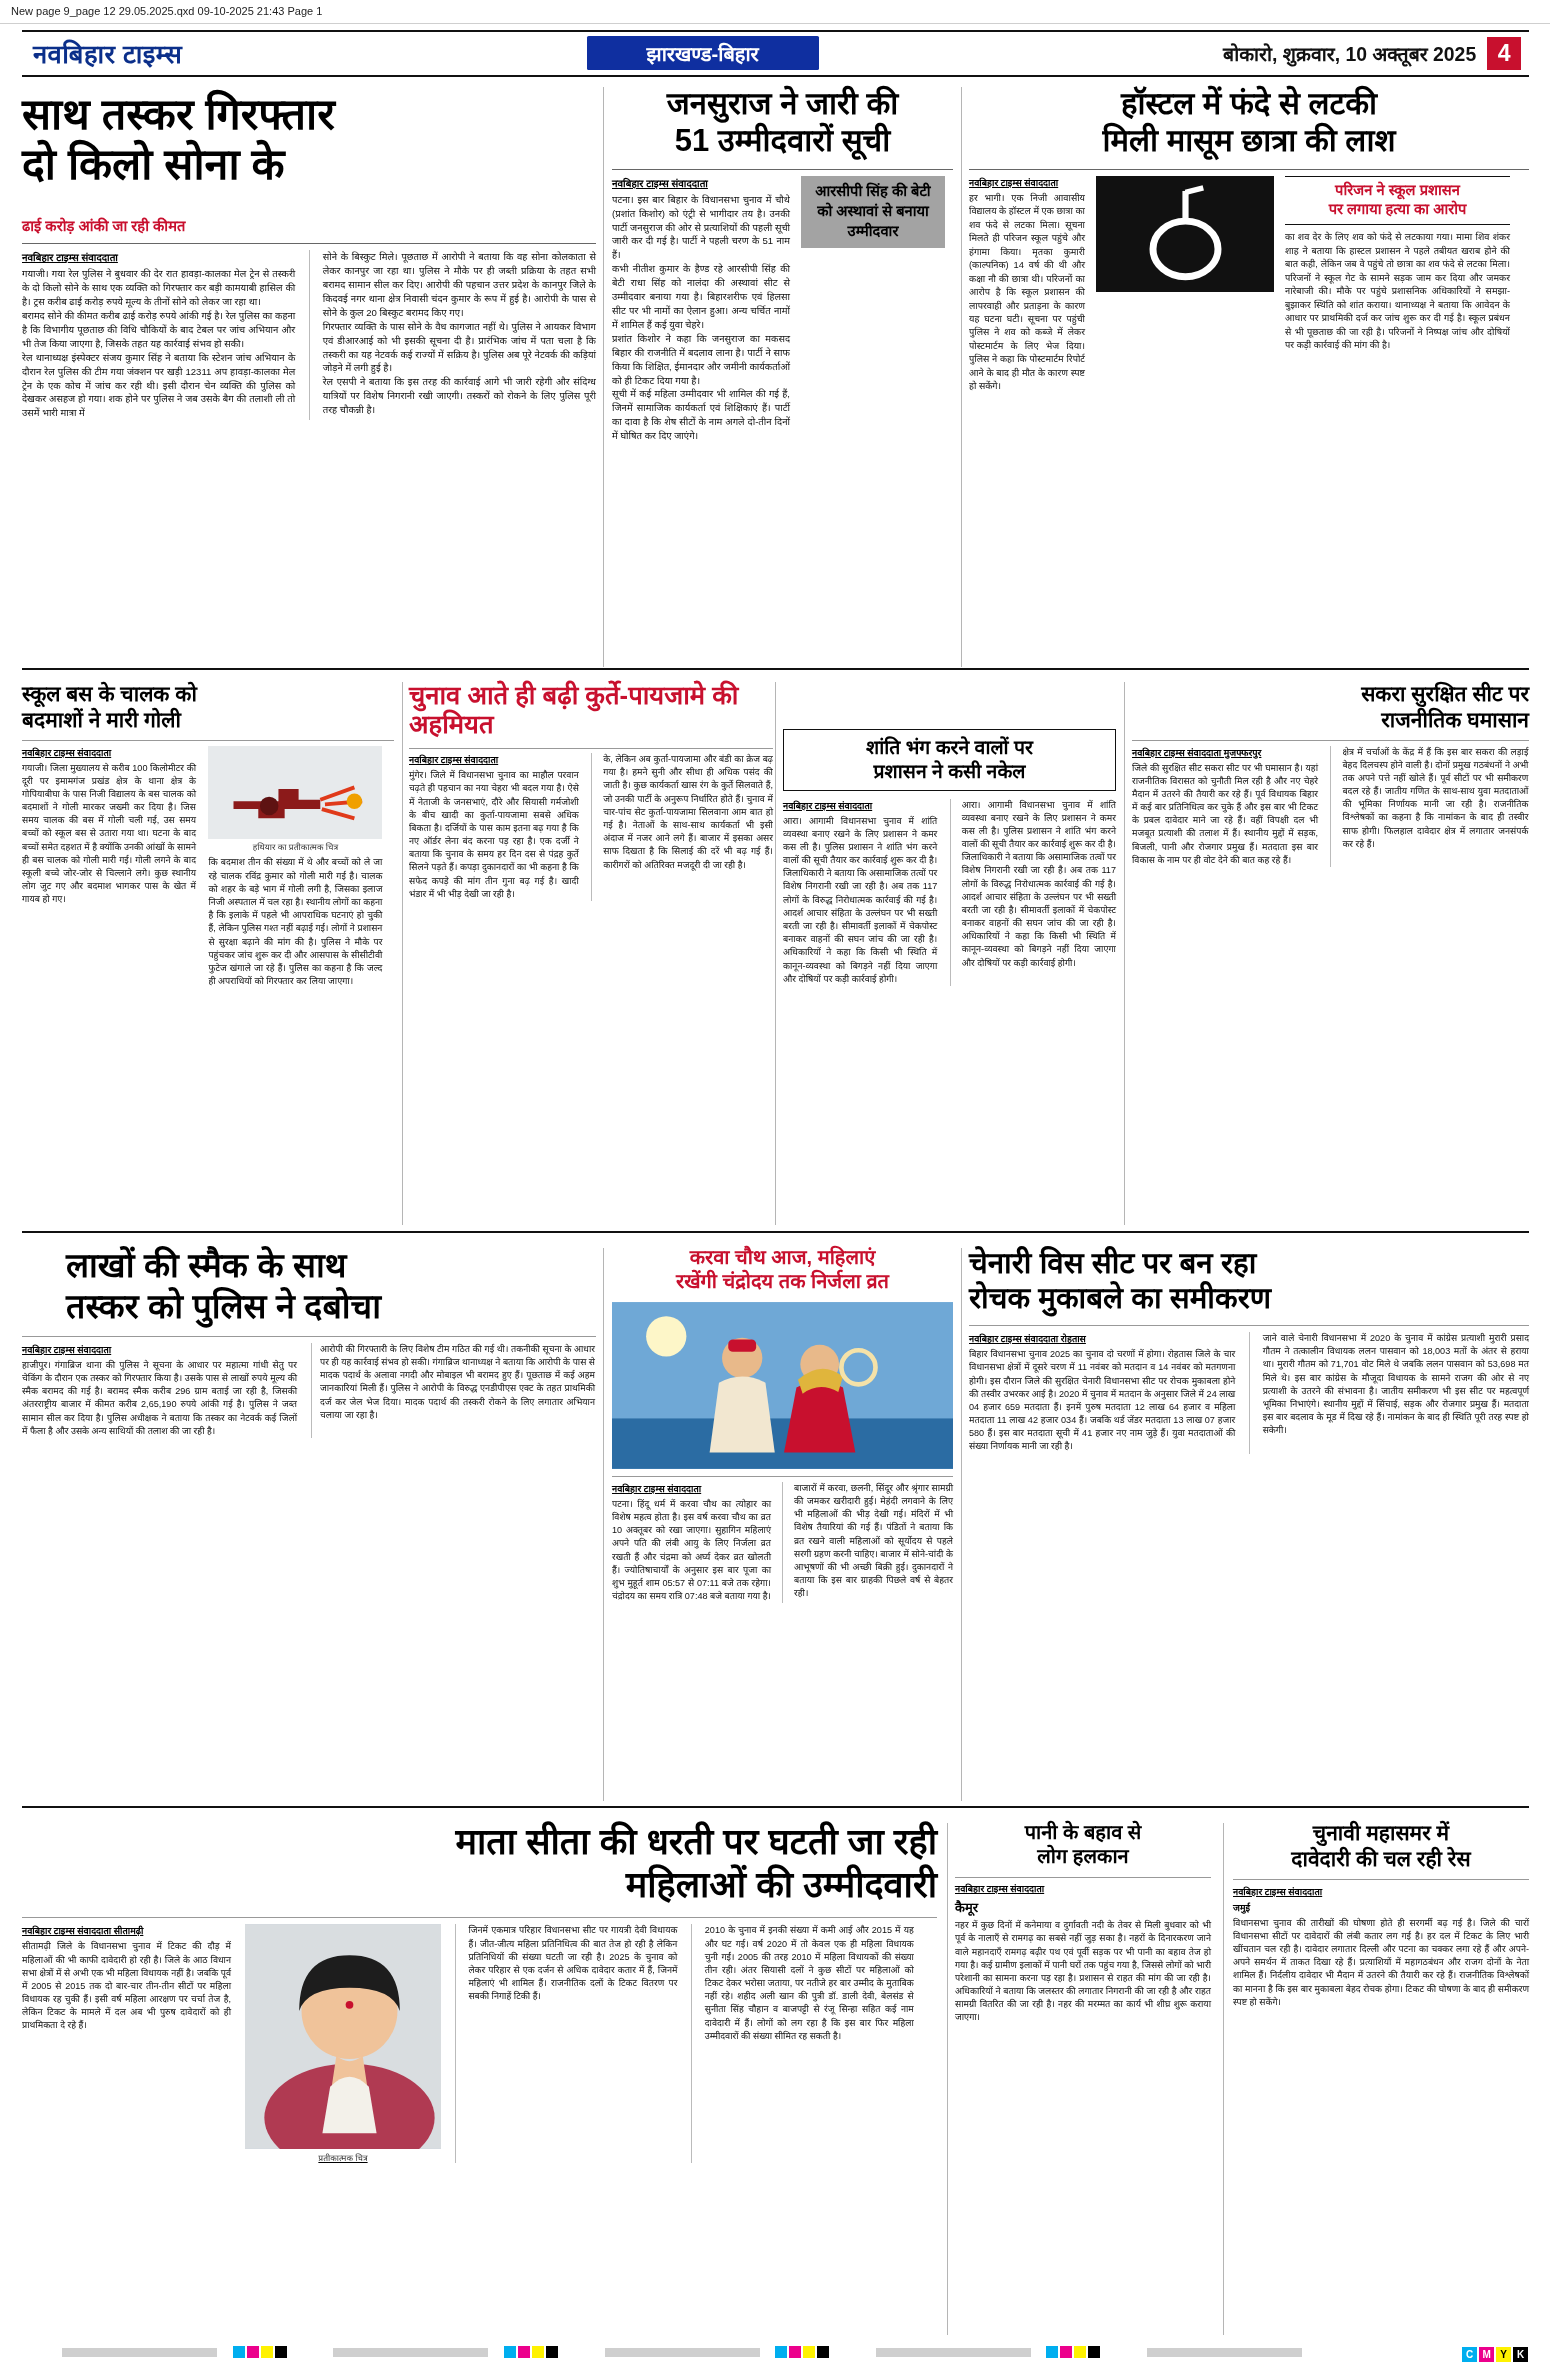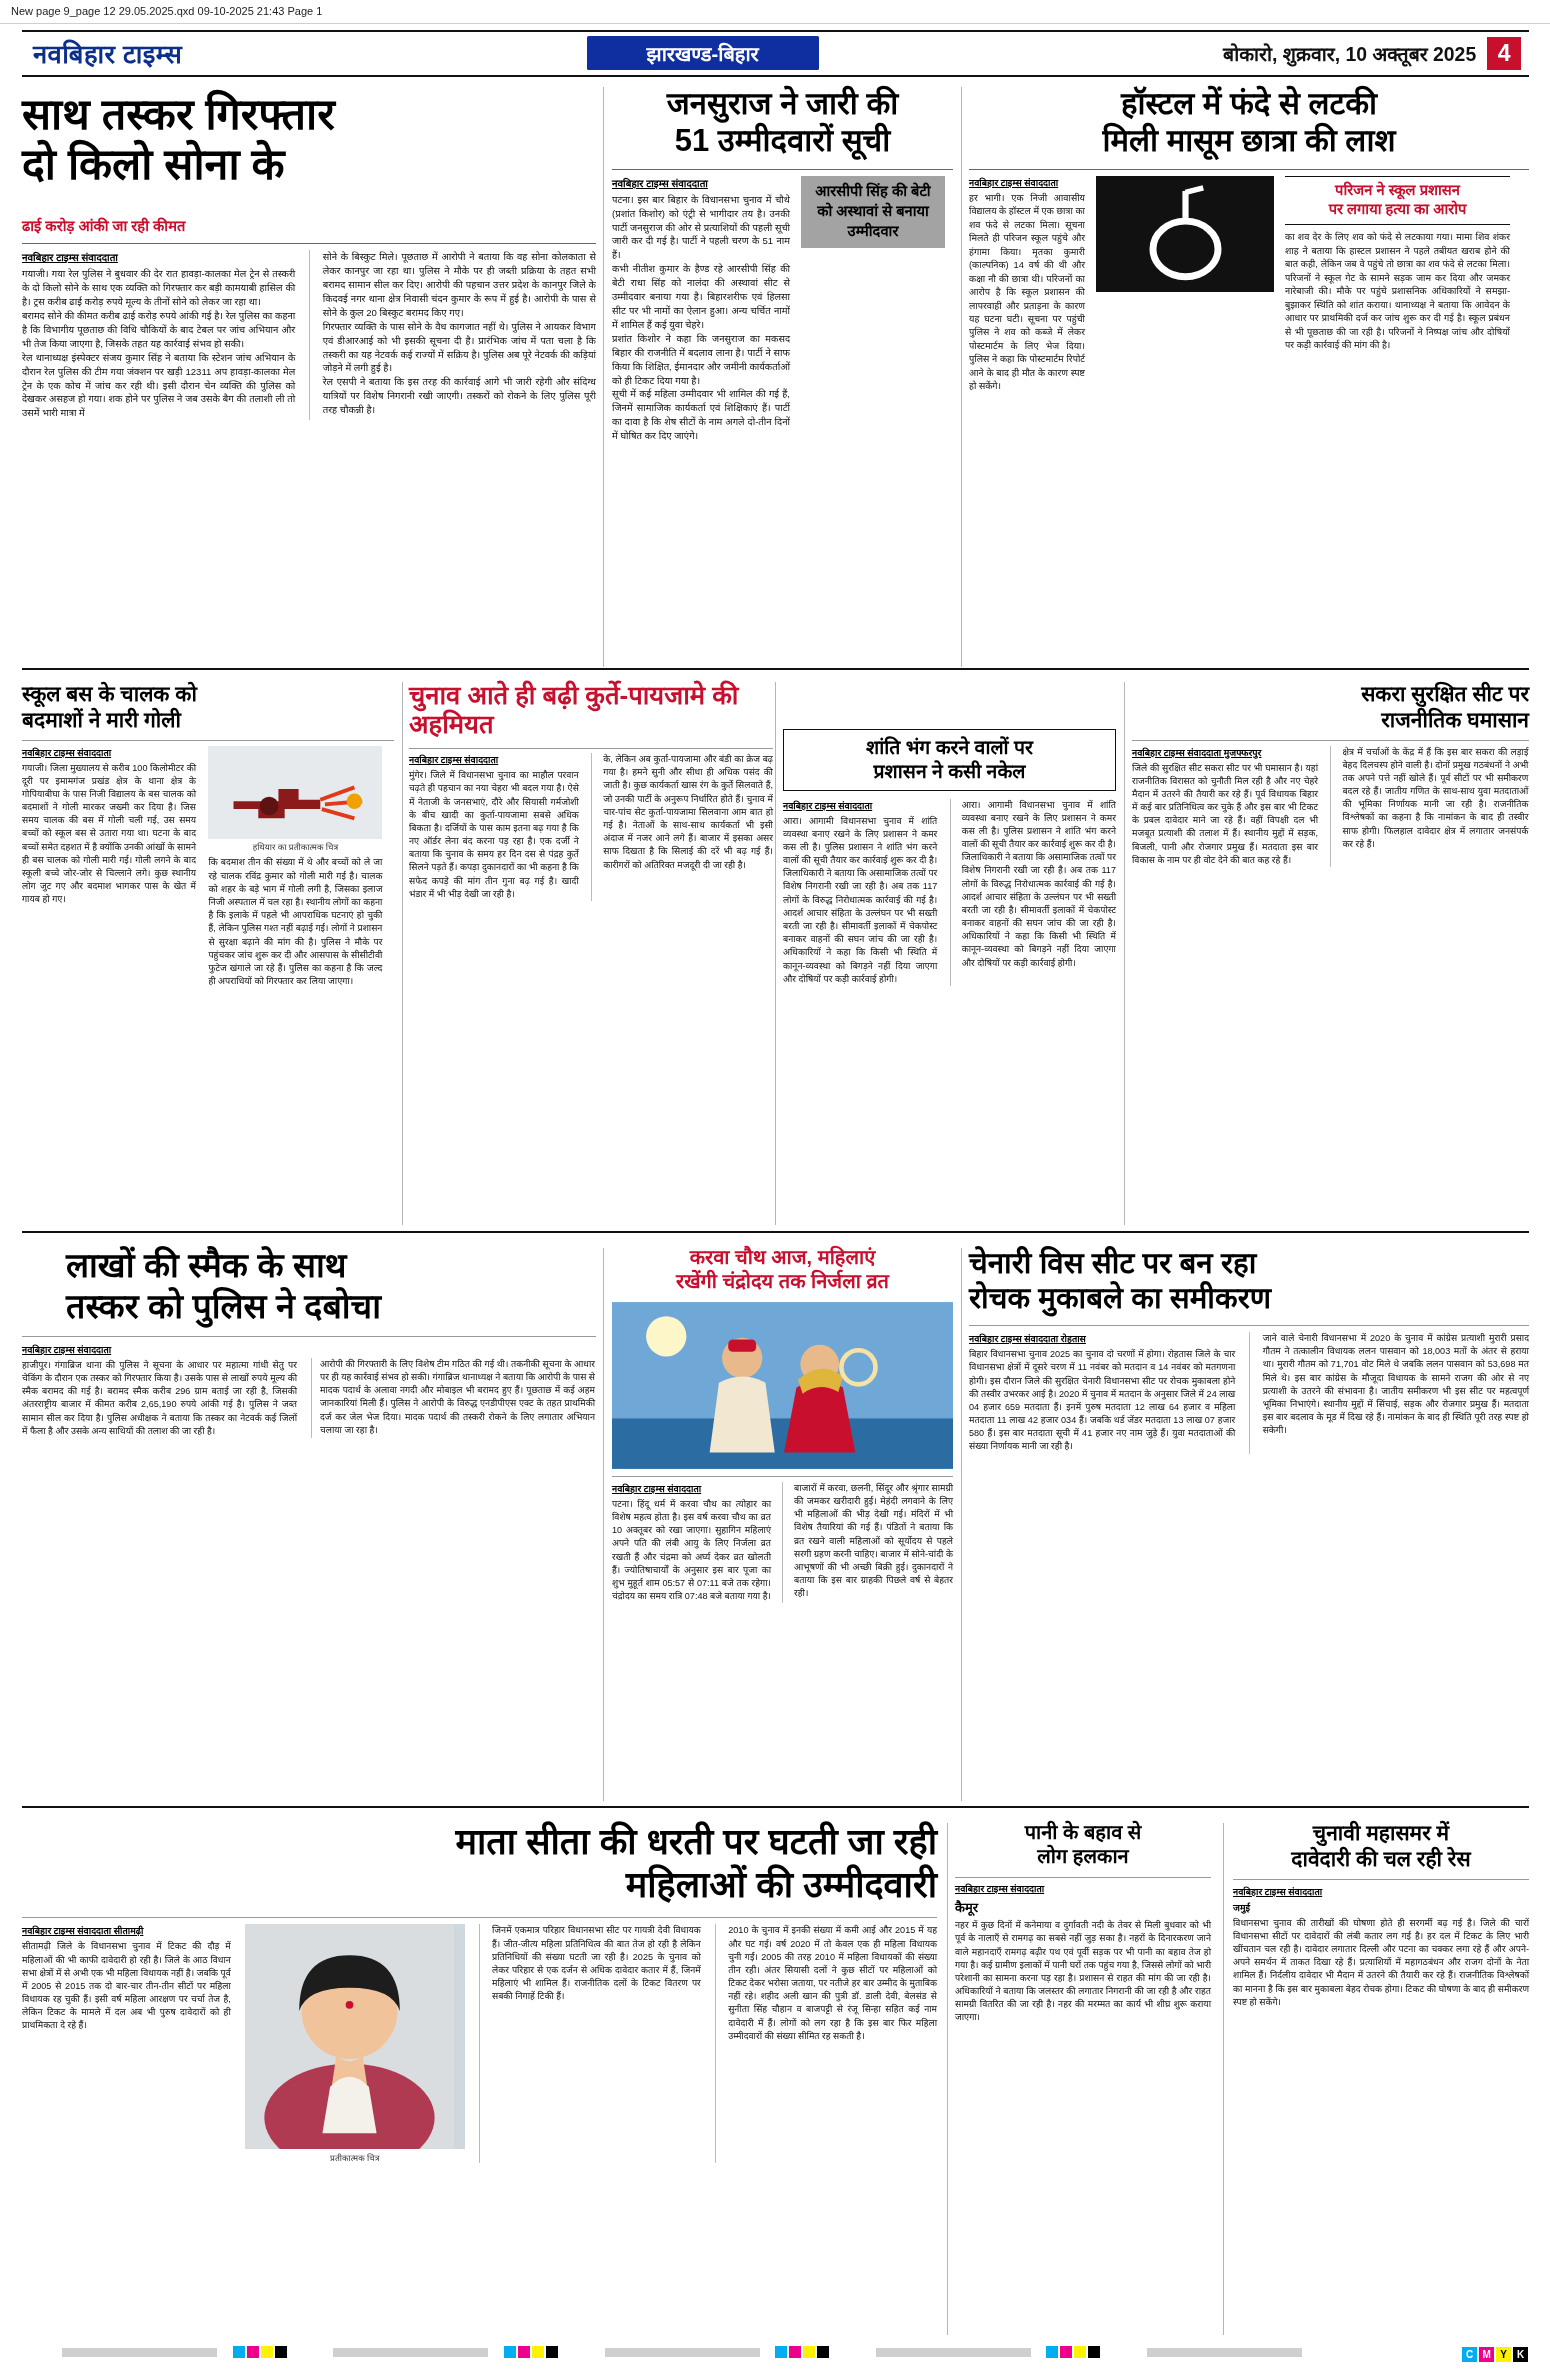--- a/index.html
+++ b/index.html
@@ -260,21 +260,21 @@
     <div class="h-big" style="white-space:pre-line;font-size:34px;margin-left:44px;">लाखों की स्मैक के साथ
 तस्कर को पुलिस ने दबोचा</div>
     <div class="thin" style="margin:9.3px 0 6.2px 0;"></div>
     <div style="display:flex;gap:14px;">
       <div style="width:275px;">
         <div class="byline" style="font-size:9.3px;">नवबिहार टाइम्स संवाददाता</div>
         <div class="col" style="font-size:9.1px;">हाजीपुर। गंगाब्रिज थाना की पुलिस ने सूचना के आधार पर महात्मा गांधी सेतु पर चेकिंग के दौरान एक तस्कर को गिरफ्तार किया है। उसके पास से लाखों रुपये मूल्य की स्मैक बरामद की गई है।
 बरामद स्मैक करीब 296 ग्राम बताई जा रही है, जिसकी अंतरराष्ट्रीय बाजार में कीमत करीब 2,65,190 रुपये आंकी गई है। पुलिस ने जब्त सामान सील कर दिया है।
 पुलिस अधीक्षक ने बताया कि तस्कर का नेटवर्क कई जिलों में फैला है और उसके अन्य साथियों की तलाश की जा रही है।</div>
       </div>
-      <div style="width:275px;border-left:0.8px solid #bbb;padding-left:8px;margin-top:15px;">
+      <div style="width:275px;border-left:0.8px solid #bbb;padding-left:8px;">
         <div class="col" style="font-size:9.1px;">आरोपी की गिरफ्तारी के लिए विशेष टीम गठित की गई थी। तकनीकी सूचना के आधार पर ही यह कार्रवाई संभव हो सकी।
 गंगाब्रिज थानाध्यक्ष ने बताया कि आरोपी के पास से मादक पदार्थ के अलावा नगदी और मोबाइल भी बरामद हुए हैं। पूछताछ में कई अहम जानकारियां मिली हैं।
 पुलिस ने आरोपी के विरुद्ध एनडीपीएस एक्ट के तहत प्राथमिकी दर्ज कर जेल भेज दिया। मादक पदार्थ की तस्करी रोकने के लिए लगातार अभियान चलाया जा रहा है।</div>
       </div>
     </div>
   </div>
 
   <div class="block" style="left:612px;top:1245px;width:341px;">
     <div class="h-sm red" style="text-align:center;white-space:pre-line;font-size:20px;">करवा चौथ आज, महिलाएं
 रखेंगी चंद्रोदय तक निर्जला व्रत</div>
@@ -334,21 +334,21 @@
   <div class="block" style="left:22px;top:1820px;width:915px;">
     <div class="h-big" style="text-align:right;white-space:pre-line;font-size:36px;">माता सीता की धरती पर घटती जा रही
 महिलाओं की उम्मीदवारी</div>
     <div class="thin" style="margin:11px 0 6.2px 0;"></div>
     <div style="display:flex;gap:14px;">
       <div style="width:209px;">
         <div class="byline" style="font-size:9.3px;">नवबिहार टाइम्स संवाददाता सीतामढ़ी</div>
         <div class="col" style="font-size:9.1px;">सीतामढ़ी जिले के विधानसभा चुनाव में टिकट की दौड़ में महिलाओं की भी काफी दावेदारी हो रही है। जिले के आठ विधान सभा क्षेत्रों में से अभी एक भी महिला विधायक नहीं है। जबकि पूर्व में 2005 से 2015 तक दो बार-चार तीन-तीन सीटों पर महिला विधायक रह चुकी हैं।
 इसी वर्ष महिला आरक्षण पर चर्चा तेज है, लेकिन टिकट के मामले में दल अब भी पुरुष दावेदारों को ही प्राथमिकता दे रहे हैं।</div>
       </div>
-      <div style="width:220px;">
+      <div style="width:196px;text-decoration:underline;">
         <div class="imgph" style="height:225px;background:#cfd8de;">
           <svg width="209" height="225" viewBox="0 0 270 290" aria-hidden="true" style="display:block;">
             <rect width="270" height="290" fill="#d9dde0"></rect>
             <ellipse cx="135" cy="250" rx="110" ry="70" fill="#b03a52"></ellipse>
             <circle cx="135" cy="112" r="62" fill="#f0c39a"></circle>
             <path d="M70 112 q0 -72 65 -72 q65 0 65 72 q-10 -30 -65 -30 q-55 0 -65 30z" fill="#1d1d1d"></path>
             <path d="M118 170 q17 14 34 0 l6 40 l-46 0z" fill="#f0c39a"></path>
             <path d="M110 210 q25 -26 50 0 l10 60 l-70 0z" fill="#f3f1ea"></path>
             <circle cx="135" cy="104" r="5" fill="#c8102e"></circle>
           </svg>

